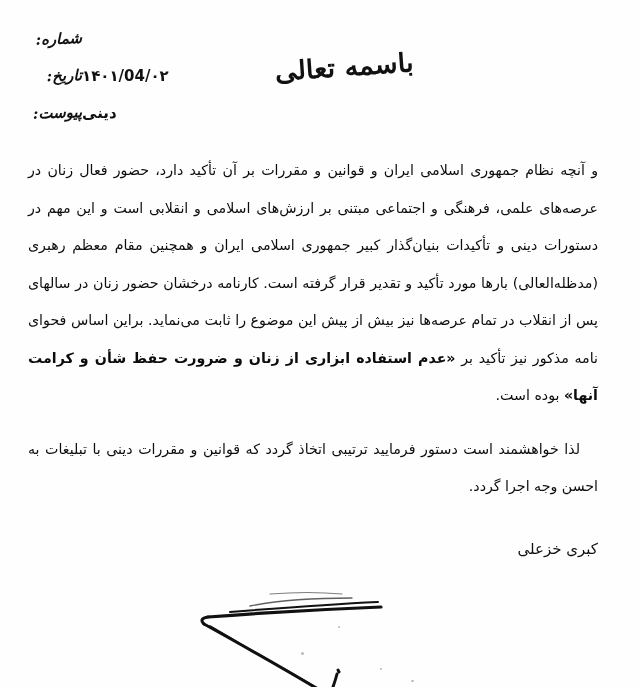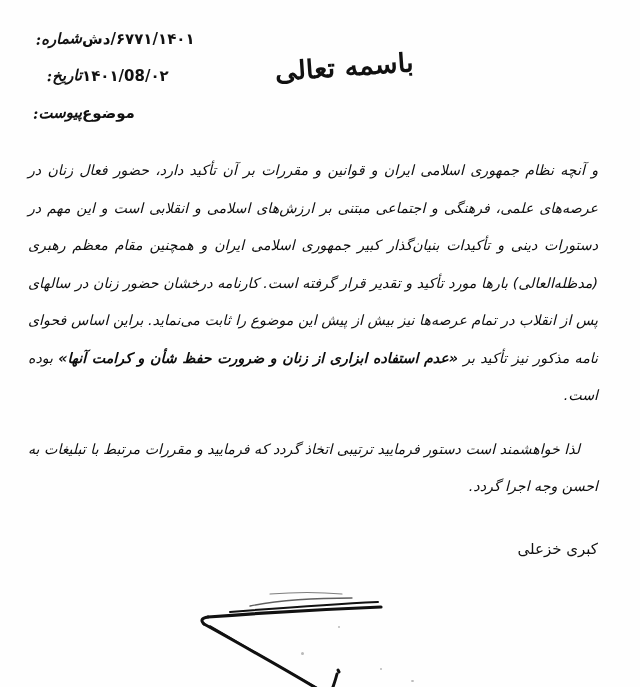--- a/index.html
+++ b/index.html
@@ -91,21 +91,20 @@
     position: absolute;
     top: 152px;
     right: 42px;
     left: 28px;
     font-family: "DejaVu Sans", sans-serif;
     font-size: 14.2px;
     line-height: 37.5px;
     color: #0c0c0c;
     text-align: justify;
     text-justify: inter-word;
-    font-style: italic;
   }
 
   .para {
     margin: 0 0 4px 0;
     text-align: justify;
   }
 
   .para.p1 { text-indent: 0; }
 
   .para.p2 {
@@ -165,41 +164,40 @@
 <div class="page">
 
   <div class="header">
 
     <div class="basmala">باسمه تعالی</div>
 
     <div class="meta">
 
       <div class="meta-row r1">
         <span class="meta-label">شماره:</span>
-        <span class="meta-value">۶۷۷۱/۱۴۰۱/دش</span>
       </div>
 
       <div class="meta-row r2">
         <span class="meta-label">تاریخ:</span>
-        <span class="meta-value">۱۴۰۱/08/۰۲</span>
+        <span class="meta-value">۱۴۰۱/04/۰۲</span>
       </div>
 
       <div class="meta-row r3">
         <span class="meta-label">پیوست:</span>
-        <span class="meta-value">موضوع</span>
+        <span class="meta-value">دینی</span>
       </div>
 
     </div>
   </div>
 
   <div class="body-text">
 
     <p class="para p1"><span>و آنچه نظام جمهوری اسلامی ایران و قوانین و مقررات بر آن تأکید دارد، حضور فعال زنان در عرصه‌های علمی، فرهنگی و اجتماعی مبتنی بر ارزش‌های اسلامی و انقلابی است و این مهم در دستورات دینی و تأکیدات بنیان‌گذار کبیر جمهوری اسلامی ایران و همچنین مقام معظم رهبری (مدظله‌العالی) بارها مورد تأکید و تقدیر قرار گرفته است. کارنامه درخشان حضور زنان در سالهای پس از انقلاب در تمام عرصه‌ها نیز بیش از پیش این موضوع را ثابت می‌نماید. براین اساس فحوای نامه مذکور نیز تأکید بر </span><span class="bold-quote">«عدم استفاده ابزاری از زنان و ضرورت حفظ شأن و کرامت آنها»</span><span> بوده است.</span></p>
 
-    <p class="para p2">لذا خواهشمند است دستور فرمایید ترتیبی اتخاذ گردد که فرمایید و مقررات مرتبط با تبلیغات به احسن وجه اجرا گردد.</p>
+    <p class="para p2">لذا خواهشمند است دستور فرمایید ترتیبی اتخاذ گردد که قوانین و مقررات دینی با تبلیغات به احسن وجه اجرا گردد.</p>
 
   </div>
 
   <div class="signature-block">
 
     <div class="signer-name">کبری خزعلی</div>
 
 
     <svg class="signature-mark" viewBox="0 0 300 120" aria-hidden="true">
 

